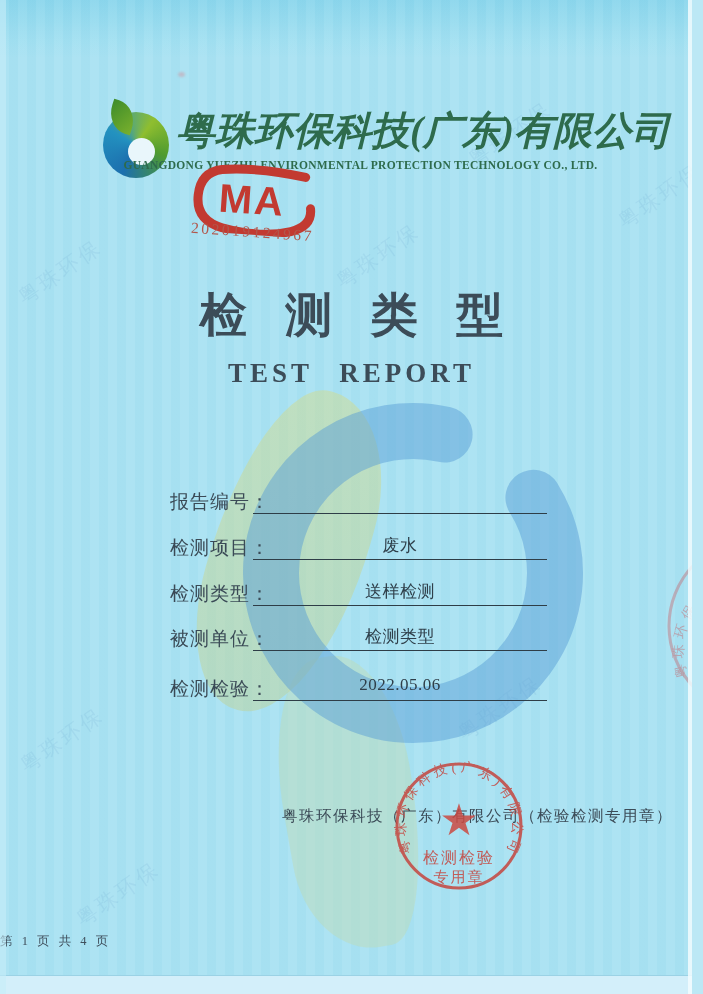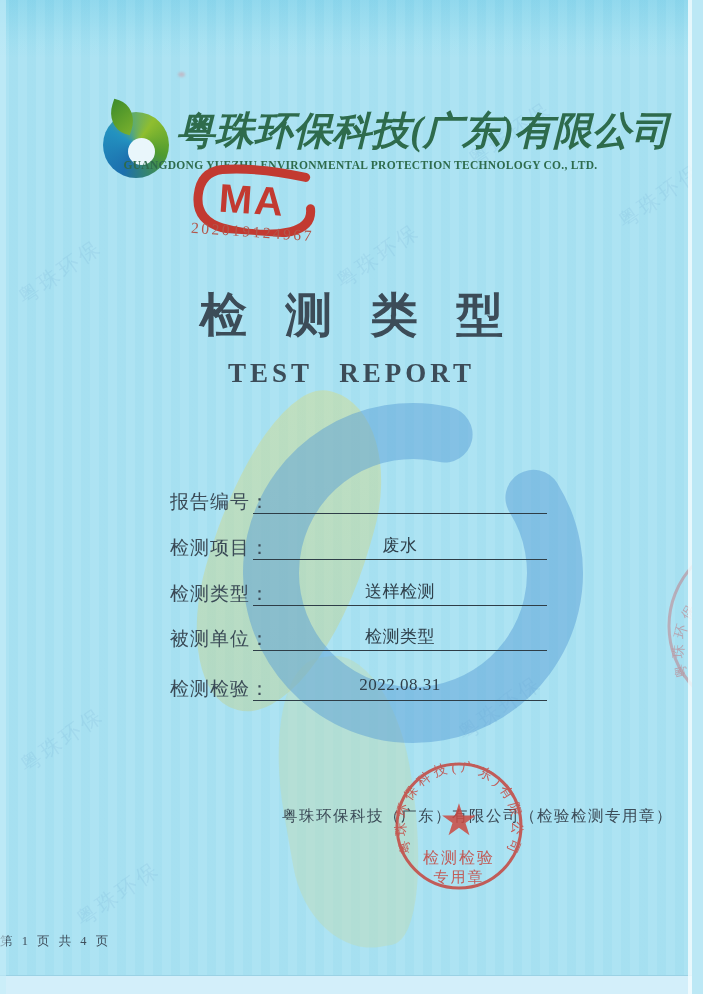--- a/index.html
+++ b/index.html
@@ -133,21 +133,21 @@
     <span class="field-value">送样检测</span>
     <div class="field-line"></div>
   </div>
   <div class="field-row" style="top:626px">
     <span class="field-label">被测单位：</span>
     <span class="field-value">检测类型</span>
     <div class="field-line"></div>
   </div>
   <div class="field-row" style="top:676px">
     <span class="field-label">检测检验：</span>
-    <span class="field-value">2022.08.31</span>
+    <span class="field-value">2022.05.06</span>
     <div class="field-line"></div>
   </div>
 
   <div class="footer-company">粤珠环保科技（广东）有限公司（检验检测专用章）</div>
 
   <svg class="stamp" width="192" height="192" viewBox="0 0 192 192">
     <circle cx="96" cy="96" r="62" fill="none" stroke="#c5463f" stroke-width="3"></circle>
     <defs>
       <path id="ringPath" d="M50,124 A54,54 0 1 1 142,124" fill="none"></path>
     </defs>

